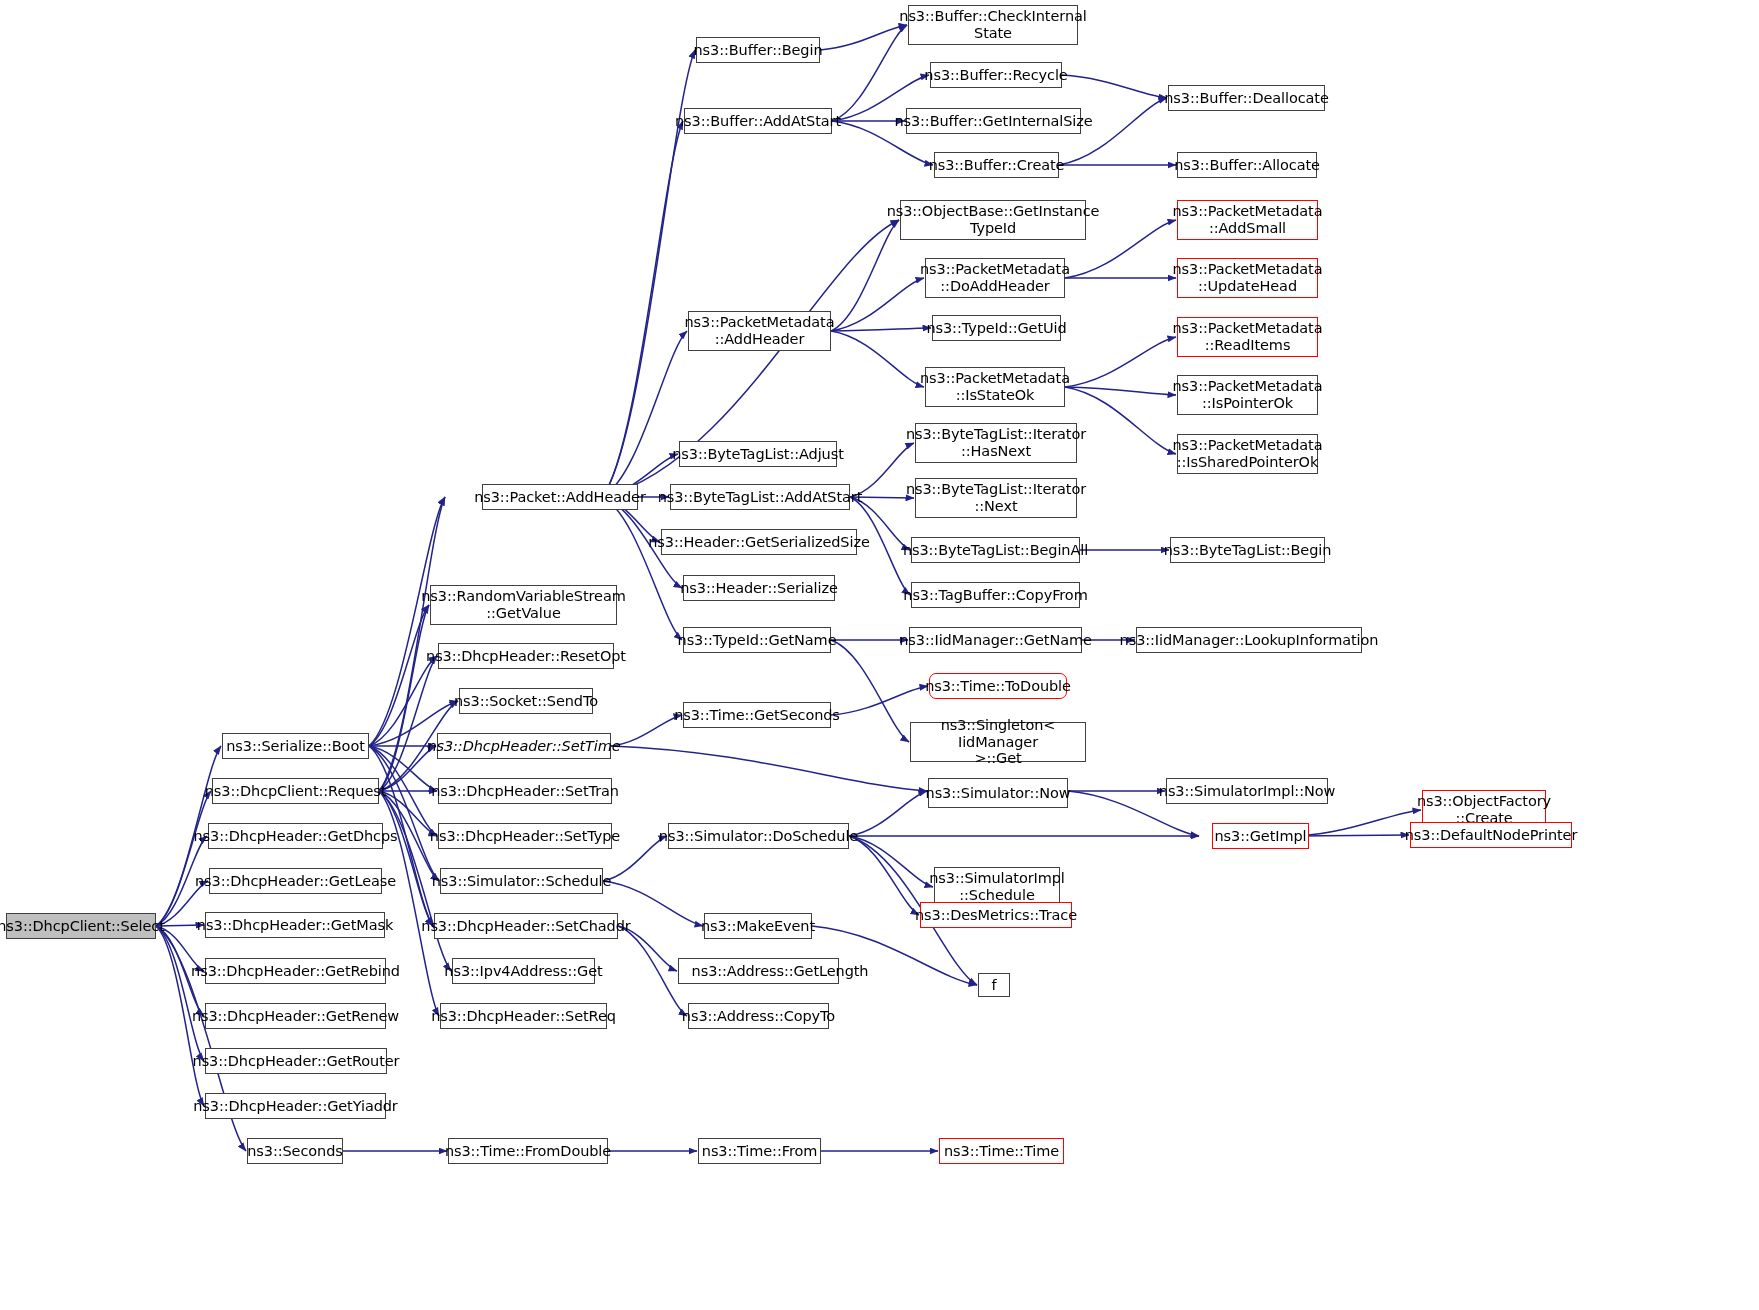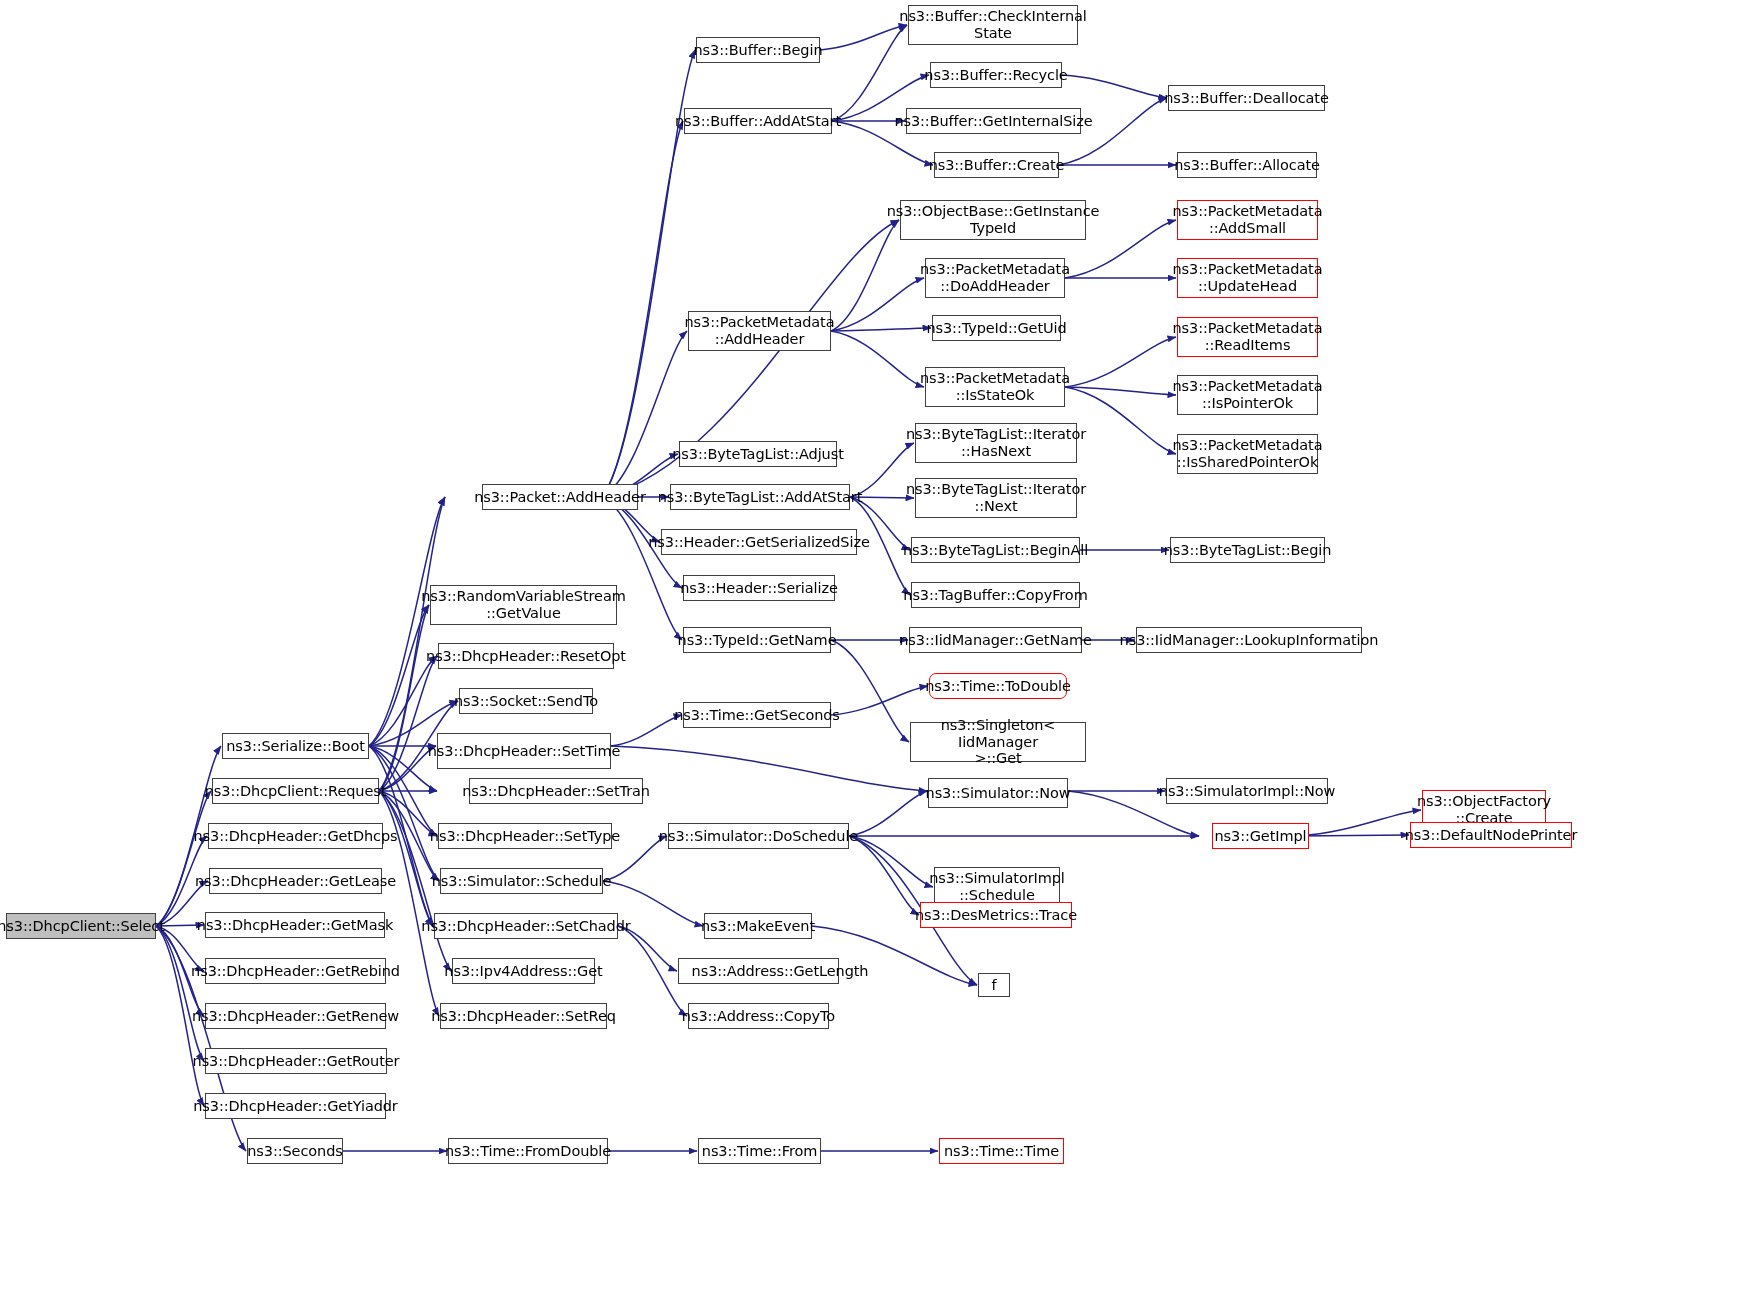--- a/index.html
+++ b/index.html
@@ -139,22 +139,22 @@
     <div class="node" style="left: 205px; top: 958px; width: 181px; height: 26px;">ns3::DhcpHeader::GetRebind</div>
     <div class="node" style="left: 205px; top: 1003px; width: 181px; height: 26px;">ns3::DhcpHeader::GetRenew</div>
     <div class="node" style="left: 205px; top: 1048px; width: 182px; height: 26px;">ns3::DhcpHeader::GetRouter</div>
     <div class="node" style="left: 205px; top: 1093px; width: 181px; height: 26px;">ns3::DhcpHeader::GetYiaddr</div>
     <div class="node" style="left: 247px; top: 1138px; width: 96px; height: 26px;">ns3::Seconds</div>
     <div class="node" style="left: 446px; top: 484px; width: 156px; height: 26px; margin-left: 36px;">ns3::Packet::AddHeader</div>
     <div class="node" style="left: 430px; top: 585px; width: 187px; height: 40px;">ns3::RandomVariableStream
 ::GetValue</div>
     <div class="node" style="left: 438px; top: 643px; width: 176px; height: 26px;">ns3::DhcpHeader::ResetOpt</div>
     <div class="node" style="left: 459px; top: 688px; width: 134px; height: 26px;">ns3::Socket::SendTo</div>
-    <div class="node" style="left: 437px; top: 733px; width: 174px; height: 36px;">ns3::DhcpHeader::SetTime</div>
-    <div class="node" style="left: 438px; top: 778px; width: 174px; height: 26px; margin-left: 31px;">ns3::DhcpHeader::SetTran</div>
+    <div class="node" style="left: 437px; top: 733px; width: 174px; height: 26px; font-style: italic;">ns3::DhcpHeader::SetTime</div>
+    <div class="node" style="left: 438px; top: 778px; width: 174px; height: 26px;">ns3::DhcpHeader::SetTran</div>
     <div class="node" style="left: 438px; top: 823px; width: 174px; height: 26px;">ns3::DhcpHeader::SetType</div>
     <div class="node" style="left: 440px; top: 868px; width: 163px; height: 26px;">ns3::Simulator::Schedule</div>
     <div class="node" style="left: 434px; top: 913px; width: 184px; height: 26px;">ns3::DhcpHeader::SetChaddr</div>
     <div class="node" style="left: 452px; top: 958px; width: 143px; height: 26px;">ns3::Ipv4Address::Get</div>
     <div class="node" style="left: 440px; top: 1003px; width: 167px; height: 26px;">ns3::DhcpHeader::SetReq</div>
     <div class="node" style="left: 696px; top: 37px; width: 124px; height: 26px;">ns3::Buffer::Begin</div>
     <div class="node" style="left: 684px; top: 108px; width: 148px; height: 26px;">ns3::Buffer::AddAtStart</div>
     <div class="node" style="left: 688px; top: 311px; width: 143px; height: 40px;">ns3::PacketMetadata
 ::AddHeader</div>
     <div class="node" style="left: 679px; top: 441px; width: 158px; height: 26px;">ns3::ByteTagList::Adjust</div>

